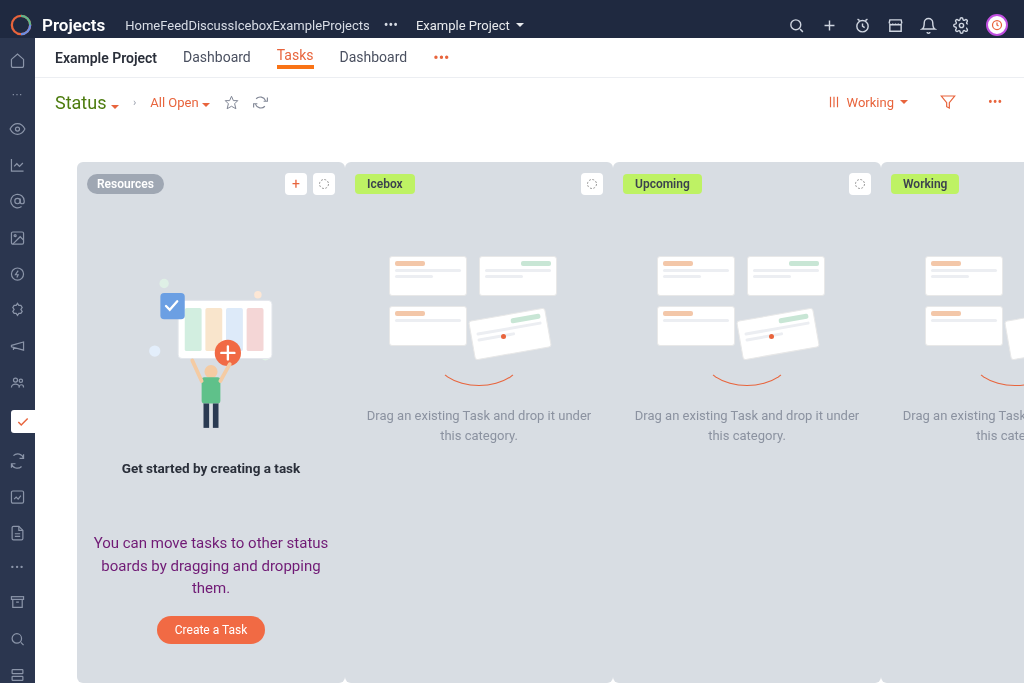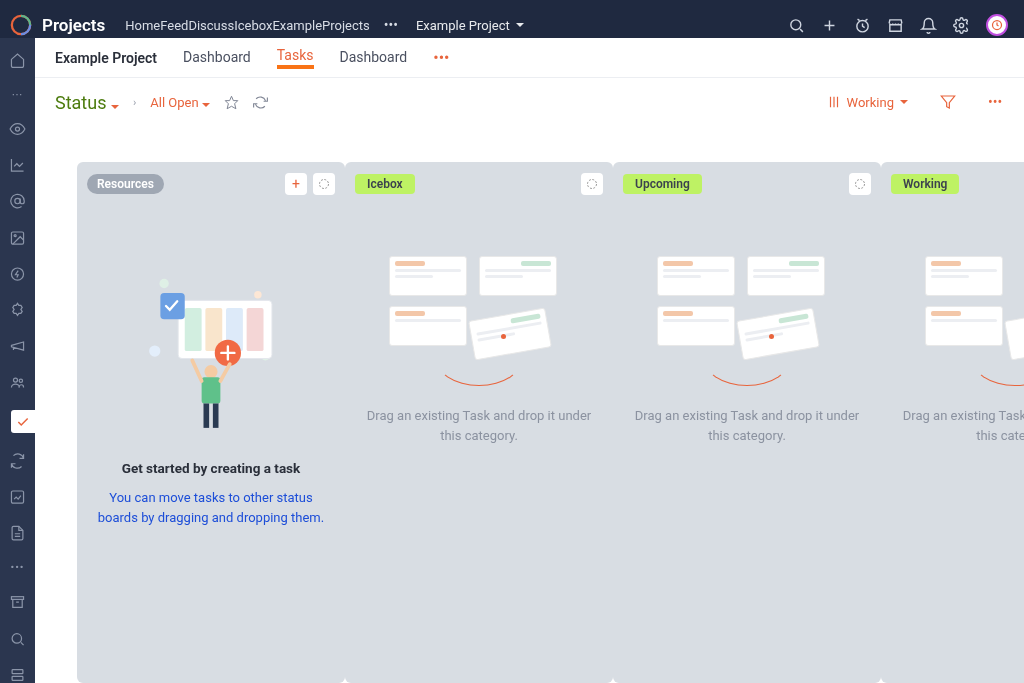--- a/index.html
+++ b/index.html
@@ -64,22 +64,22 @@
 .ec-card .bar { height: 5px; border-radius: 2px; margin: 4px 5px 2px; }
 .ec-card .bar.o { background: #f3c7a9; width: 30px; }
 .ec-card .bar.g { background: #c8e6d5; width: 30px; margin-left: auto; margin-right: 5px; }
 .ec-card .line { height: 3px; background: #eceef2; margin: 3px 5px; border-radius: 2px; }
 .ec-red { position: absolute; width: 90px; height: 60px; border: 1.5px solid #e8643c; border-color: transparent transparent #e8643c transparent; border-radius: 50%; left: 45px; top: 70px; }
 .ec-dot { width: 5px; height: 5px; background: #e8643c; border-radius: 50%; position: absolute; }
 .empty-text { font-size: 13px; color: #8b92a0; text-align: center; line-height: 1.5; padding: 0 10px; }
 
 .first-col { display: flex; flex-direction: column; align-items: center; justify-content: flex-start; padding-top: 60px; text-align: center; }
 .first-col svg.illus { width: 150px; height: 170px; margin-bottom: 24px; }
-.first-col .h { font-size: 13.5px; font-weight: 700; color: #2a2f3a; margin-bottom: 12px; }
-.first-col .p { font-size: 13px; color: #1d4ed8; line-height: 1.5; padding: 0 6px; margin-bottom: 16px; }
+.first-col .h { font-size: 13.5px; font-weight: 700; color: #2a2f3a; margin-bottom: 20px; }
+.first-col .p { font-size: 15px; color: #701a75; line-height: 1.5; padding: 0 6px; margin-bottom: 16px; margin-top: 36px; }
 .first-col .cta { background: #f16a44; color: #fff; border: none; border-radius: 15px; padding: 7px 18px; font-size: 12px; cursor: pointer; }
 
 svg { display: block; }
 .caret-down { width: 0; height: 0; border-left: 4px solid transparent; border-right: 4px solid transparent; border-top: 4px solid currentColor; display: inline-block; }
 </style>
 </head>
 <body>
 
 <div class="topbar">
   <svg class="logo" viewBox="0 0 24 24">
@@ -266,20 +266,21 @@
               <path d="M98 85v14M91 92h14" stroke="#fff" stroke-width="2.5" stroke-linecap="round"></path>
             <circle cx="80" cy="112" r="7" fill="#f4cba3"></circle>
             <rect x="70" y="118" width="20" height="28" rx="3" fill="#5fc18a"></rect>
             <path d="M70 122 L60 100" stroke="#f4cba3" stroke-width="4" stroke-linecap="round"></path>
             <path d="M90 122 L100 104" stroke="#f4cba3" stroke-width="4" stroke-linecap="round"></path>
             <rect x="72" y="146" width="6" height="26" fill="#2a3a52"></rect>
               <rect x="82" y="146" width="6" height="26" fill="#2a3a52"></rect>
           </svg>
           <div class="h">Get started by creating a task</div>
           <div class="p">You can move tasks to other status boards by dragging and dropping them.</div>
+          <button class="cta">Create a Task</button>
         </div>
       </div>
 
       <div class="col">
         <div class="col-head">
           <span class="title-plain">Icebox</span>
           <div class="spacer"></div>
           <div class="hact spin">
               <svg viewBox="0 0 24 24">
                 <circle cx="12" cy="12" r="9" fill="none" stroke="#999" stroke-width="2" stroke-dasharray="4 3"></circle>

